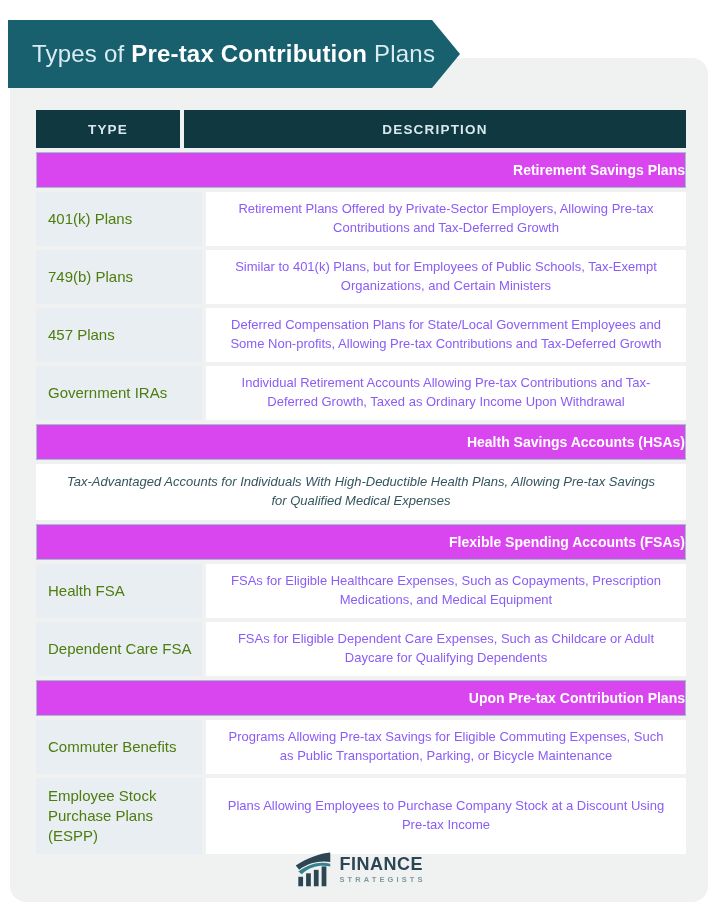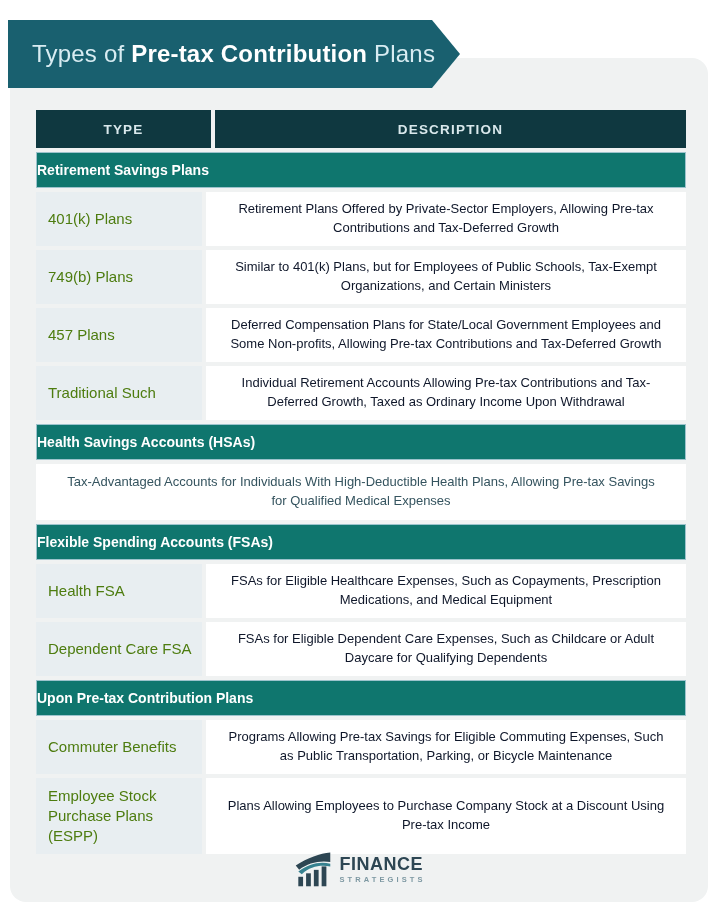--- a/index.html
+++ b/index.html
@@ -51,21 +51,21 @@
     display: flex;
     align-items: center;
     padding: 8px 8px 8px 12px;
     box-sizing: border-box;
     flex-shrink: 0;
   }
   .cell-desc {
     flex: 1;
     margin-left: 4px;
     background: #ffffff;
-    color: #0f172a;
+    color: #8b5cf6;
     font-size: 13px;
     line-height: 1.45;
     display: flex;
     align-items: center;
     justify-content: center;
     text-align: center;
     padding: 8px 20px;
     box-sizing: border-box;
     min-height: 54px;
   }
@@ -75,46 +75,47 @@
     color: #d9e8ec;
     font-weight: 700;
     font-size: 13.5px;
     letter-spacing: 1.2px;
     display: flex;
     align-items: center;
     justify-content: center;
     height: 38px;
     box-sizing: border-box;
   }
-  .header-row .h-type { width: 175px; flex-shrink: 0; }
+  .header-row .h-type { width: 144px; flex-shrink: 0; }
   .header-row .h-desc { flex: 1; margin-left: 4px; }
   .band {
-    background: #0f766e;
+    background: #d946ef;
     border: 1px solid #9cc3cc;
     color: #ffffff;
     font-weight: 700;
     font-size: 14px;
-    text-align: left;
+    text-align: right;
     padding: 9px 0;
     margin-bottom: 4px;
     box-sizing: border-box;
   }
   .full-row {
     background: #ffffff;
     color: #35545f;
     font-size: 13px;
     line-height: 1.45;
     text-align: center;
     display: flex;
     align-items: center;
     justify-content: center;
     padding: 9px 24px;
     box-sizing: border-box;
     min-height: 52px;
     margin-bottom: 4px;
+    font-style: italic;
   }
   .footer {
     position: absolute;
     left: 0; top: 850px;
     width: 720px;
     display: flex;
     justify-content: center;
     align-items: center;
     gap: 7px;
     z-index: 2;
@@ -160,21 +161,21 @@
   </div>
   <div class="row">
     <div class="cell-type">749(b) Plans</div>
     <div class="cell-desc">Similar to 401(k) Plans, but for Employees of Public Schools, Tax-Exempt Organizations, and Certain Ministers</div>
   </div>
   <div class="row">
     <div class="cell-type">457 Plans</div>
     <div class="cell-desc">Deferred Compensation Plans for State/Local Government Employees and Some Non-profits, Allowing Pre-tax Contributions and Tax-Deferred Growth</div>
   </div>
   <div class="row">
-    <div class="cell-type">Traditional Such</div>
+    <div class="cell-type">Government IRAs</div>
     <div class="cell-desc">Individual Retirement Accounts Allowing Pre-tax Contributions and Tax-Deferred Growth, Taxed as Ordinary Income Upon Withdrawal</div>
   </div>
 
   <div class="band">Health Savings Accounts (HSAs)</div>
   <div class="full-row">Tax-Advantaged Accounts for Individuals With High-Deductible Health Plans, Allowing Pre-tax Savings for Qualified Medical Expenses</div>
 
   <div class="band">Flexible Spending Accounts (FSAs)</div>
 
   <div class="row">
     <div class="cell-type">Health FSA</div>

